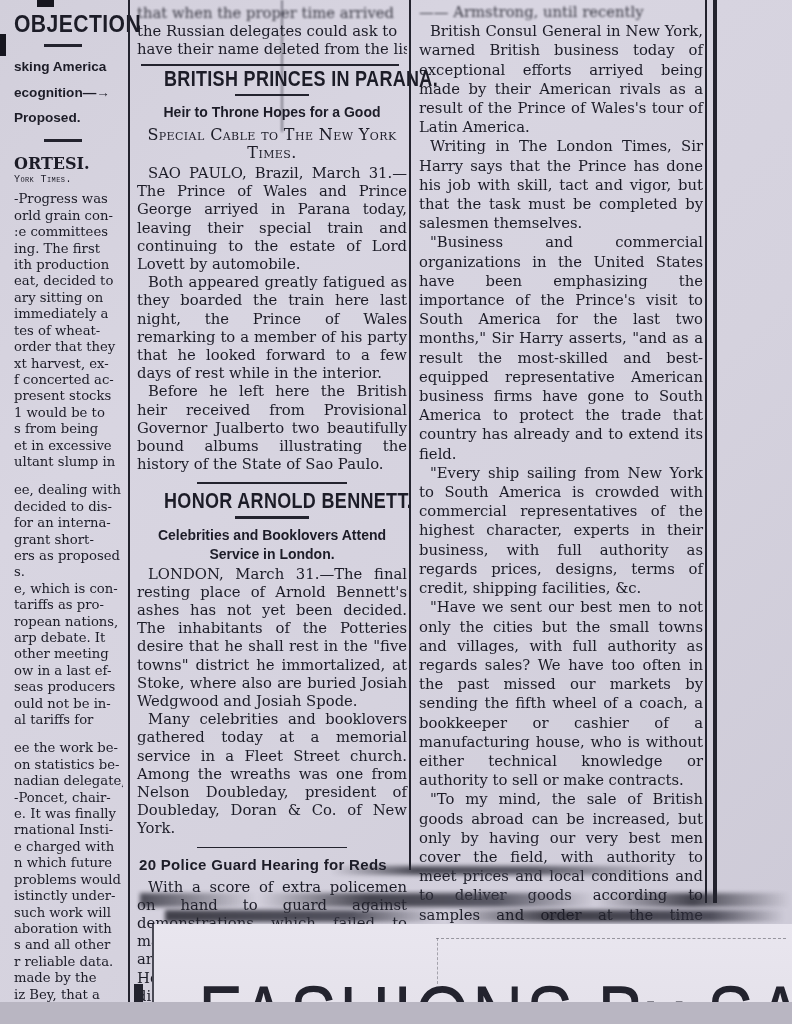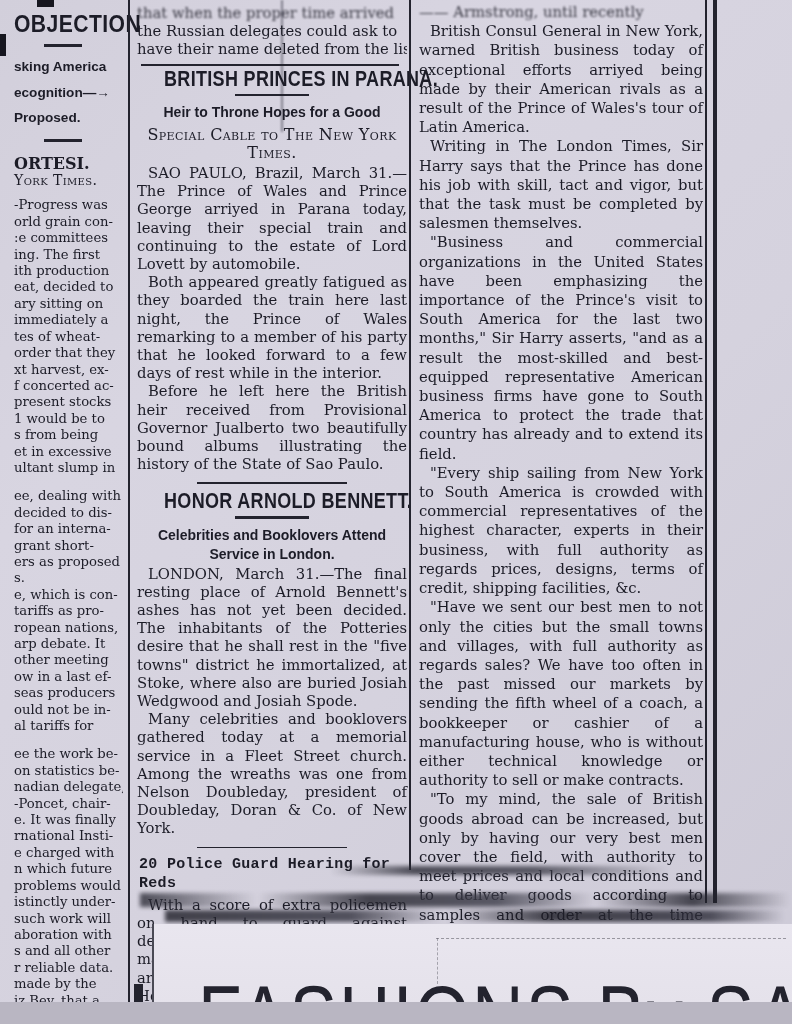--- a/index.html
+++ b/index.html
@@ -14,24 +14,24 @@
   .col-mid{left:137px; width:270px; padding-top:4px; font-size:14.8px; line-height:18.2px;}
   .col-right{left:419px; width:284px; padding-top:2px; font-size:14.8px; line-height:19.2px;}
   p{margin:0; text-align:justify; text-indent:11px;}
   .blurred{filter:blur(1.1px); opacity:.85;}
   .frag-line{white-space:nowrap; overflow:hidden;}
   
   .gothic{font-family:"Liberation Sans",sans-serif; font-weight:700;}
   .headline-1{font-size:24px; letter-spacing:.5px; transform:scaleX(.88); transform-origin:0 0; white-space:nowrap; margin-top:6px;}
   .headline-2{font-size:22.5px; letter-spacing:.4px; transform:scaleX(.8); transform-origin:50% 0; white-space:nowrap; text-align:center; margin-top:4px;}
   .subhead{font-size:14px; line-height:19.5px; text-align:center; margin-top:7px;}
-  .subhead-left{font-size:15px; text-align:left; margin:8px 0 3px 2px; letter-spacing:.3px;font-family:Liberation Mono, monospace;}
+  .subhead-left{font-size:15px; text-align:left; margin:8px 0 3px 2px; letter-spacing:.3px;}
   .credit{font-size:16px; text-align:center; font-variant:small-caps; letter-spacing:.4px; margin:3px 0 2px;}
   .byline{font-weight:700; font-size:16px; margin-top:14px;}
-  .byline-sub{font-size:14px; font-variant:small-caps; letter-spacing:.4px; margin-bottom:9px;}
+  .byline-sub{font-size:10px; font-variant:small-caps; letter-spacing:.4px; margin-bottom:3px;font-family:Liberation Mono, monospace;}
   .bold-frags{font-family:"Liberation Sans",sans-serif; font-weight:700; font-size:13.6px;}
   .bold-frags .frag-line{margin-top:9px;}
   
   .rule-full{height:2px; background:#23232e; margin:5px 8px 4px 4px;}
   .rule-short{width:74px; height:2.2px; background:#23232e; margin:6px auto 2px;}
   .rule-dash{width:38px; height:3px; background:#23232e; margin:12px 0 12px 30px;}
   .rule-mid{width:150px; height:1.8px; background:#23232e; margin:9px auto 8px;}
   .gap{height:12px;}
   
   .vline{position:absolute; background:#23232e;}

